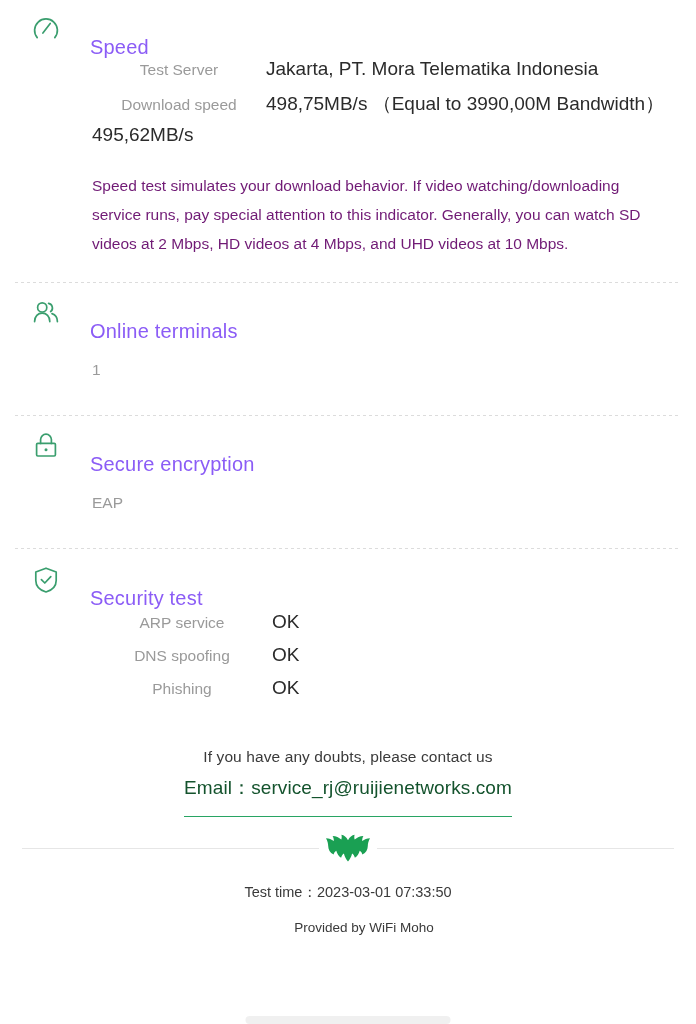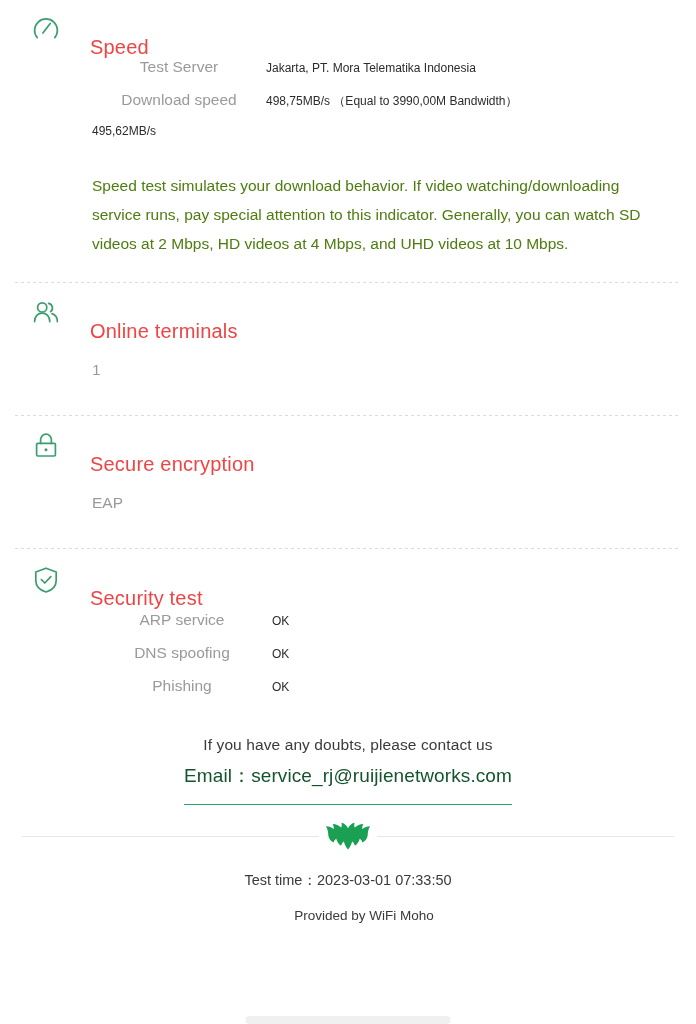--- a/index.html
+++ b/index.html
@@ -39,21 +39,21 @@
     width: 44px;
     flex: 0 0 44px;
     display: flex;
     align-items: center;
     justify-content: center;
     margin-left: 8px;
   }
 
   .section-title {
     font-size: 20px;
-    color: #ef4444;
+    color: #8b5cf6;
     letter-spacing: 0.2px;
     margin-left: 22px;
     font-weight: 400;
     margin-top: 36px;
   }
 
   .section-body {
     padding-left: 76px;
     padding-right: 20px;
   }
@@ -66,35 +66,35 @@
     text-align: center;
   }
   .kv-key {
     width: 174px;
     flex: 0 0 174px;
     font-size: 15.5px;
     color: #9a9a9a;
     font-weight: 400;
   }
   .kv-val {
-    font-size: 12px;
+    font-size: 19px;
     color: #2b2b2b;
     font-weight: 400;
     white-space: nowrap;
   }
 
   .kv-row.narrow .kv-key {
     width: 180px;
     flex: 0 0 180px;
   }
 
   
   .note {
     font-size: 15.5px;
-    color: #4d7c0f;
+    color: #701a75;
     line-height: 29px;
     margin-top: 14px;
     max-width: 580px;
   }
 
   
   .plain-val {
     font-size: 15.5px;
     color: #9a9a9a;
     padding-top: 18px;
@@ -105,21 +105,21 @@
     height: 1px;
     margin: 0 15px;
     background-image: linear-gradient(to right, #dcdcdc 0, #dcdcdc 3px, transparent 3px, transparent 6px);
     background-size: 6px 1px;
     background-repeat: repeat-x;
   }
 
   
   .footer {
     text-align: center;
-    margin-top: 26px;
+    margin-top: 38px;
   }
   .contact-line {
     font-size: 15.5px;
     color: #3a3a3a;
     letter-spacing: 0.1px;
   }
   .email-link {
     display: inline-block;
     margin-top: 9px;
     font-size: 19px;

